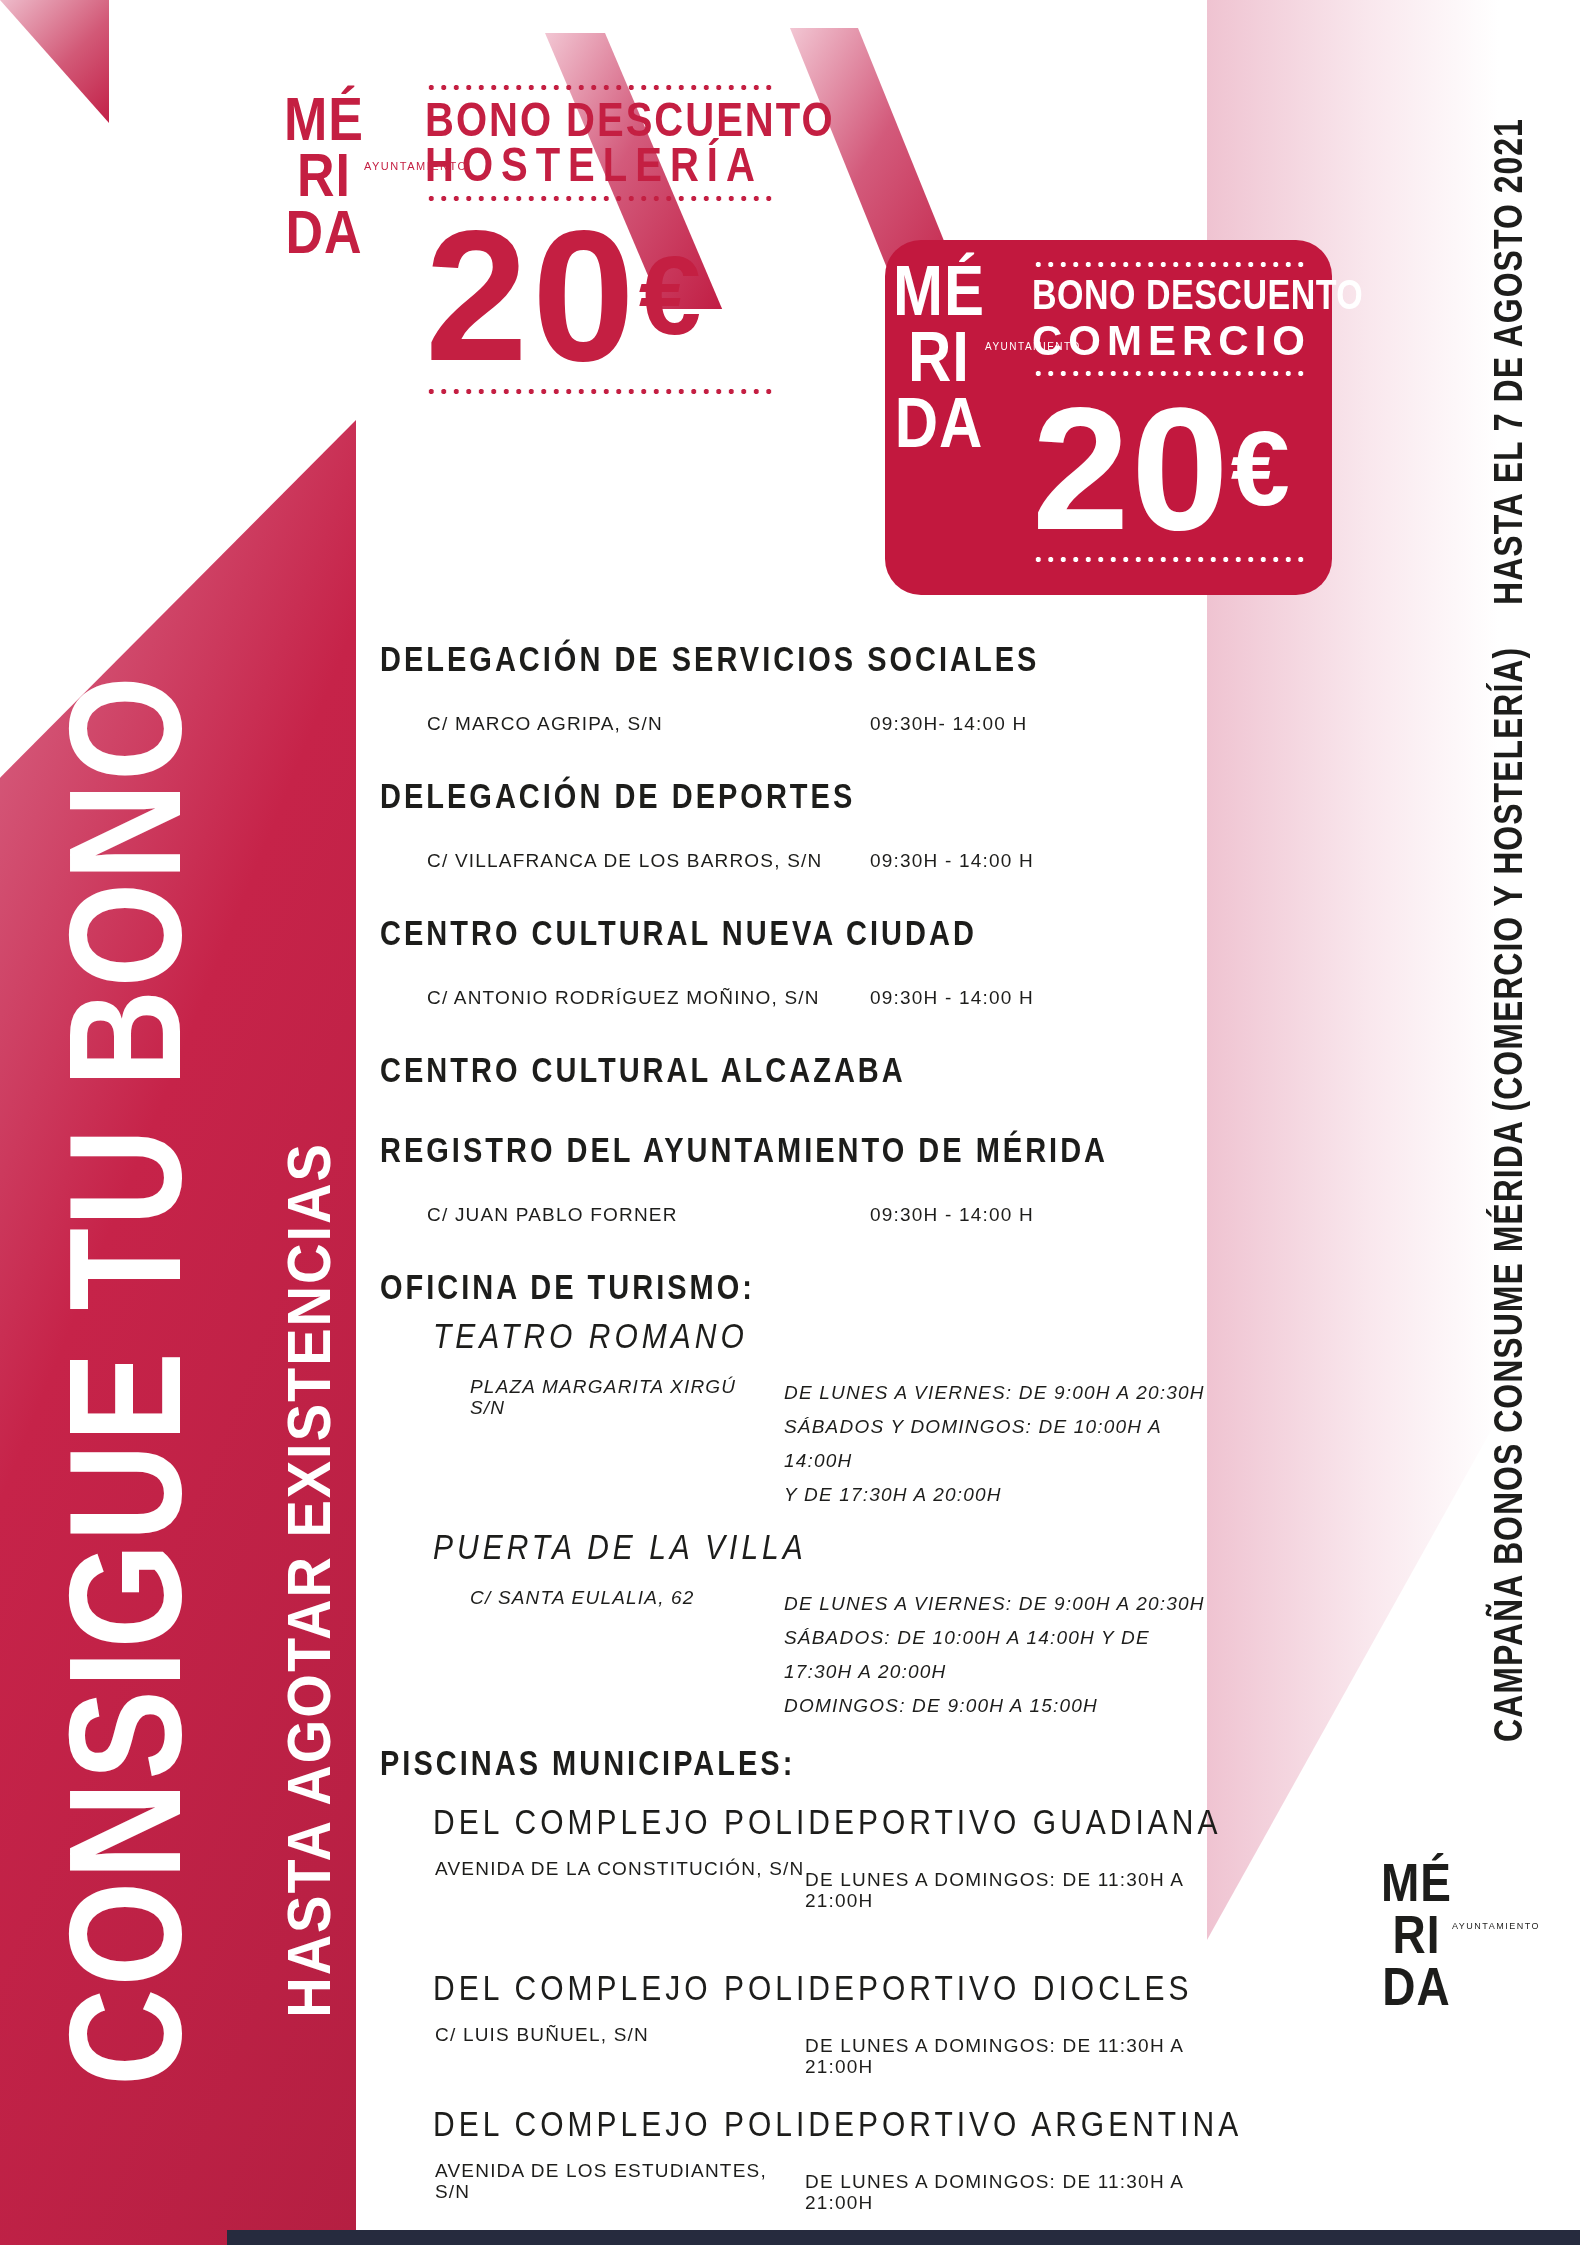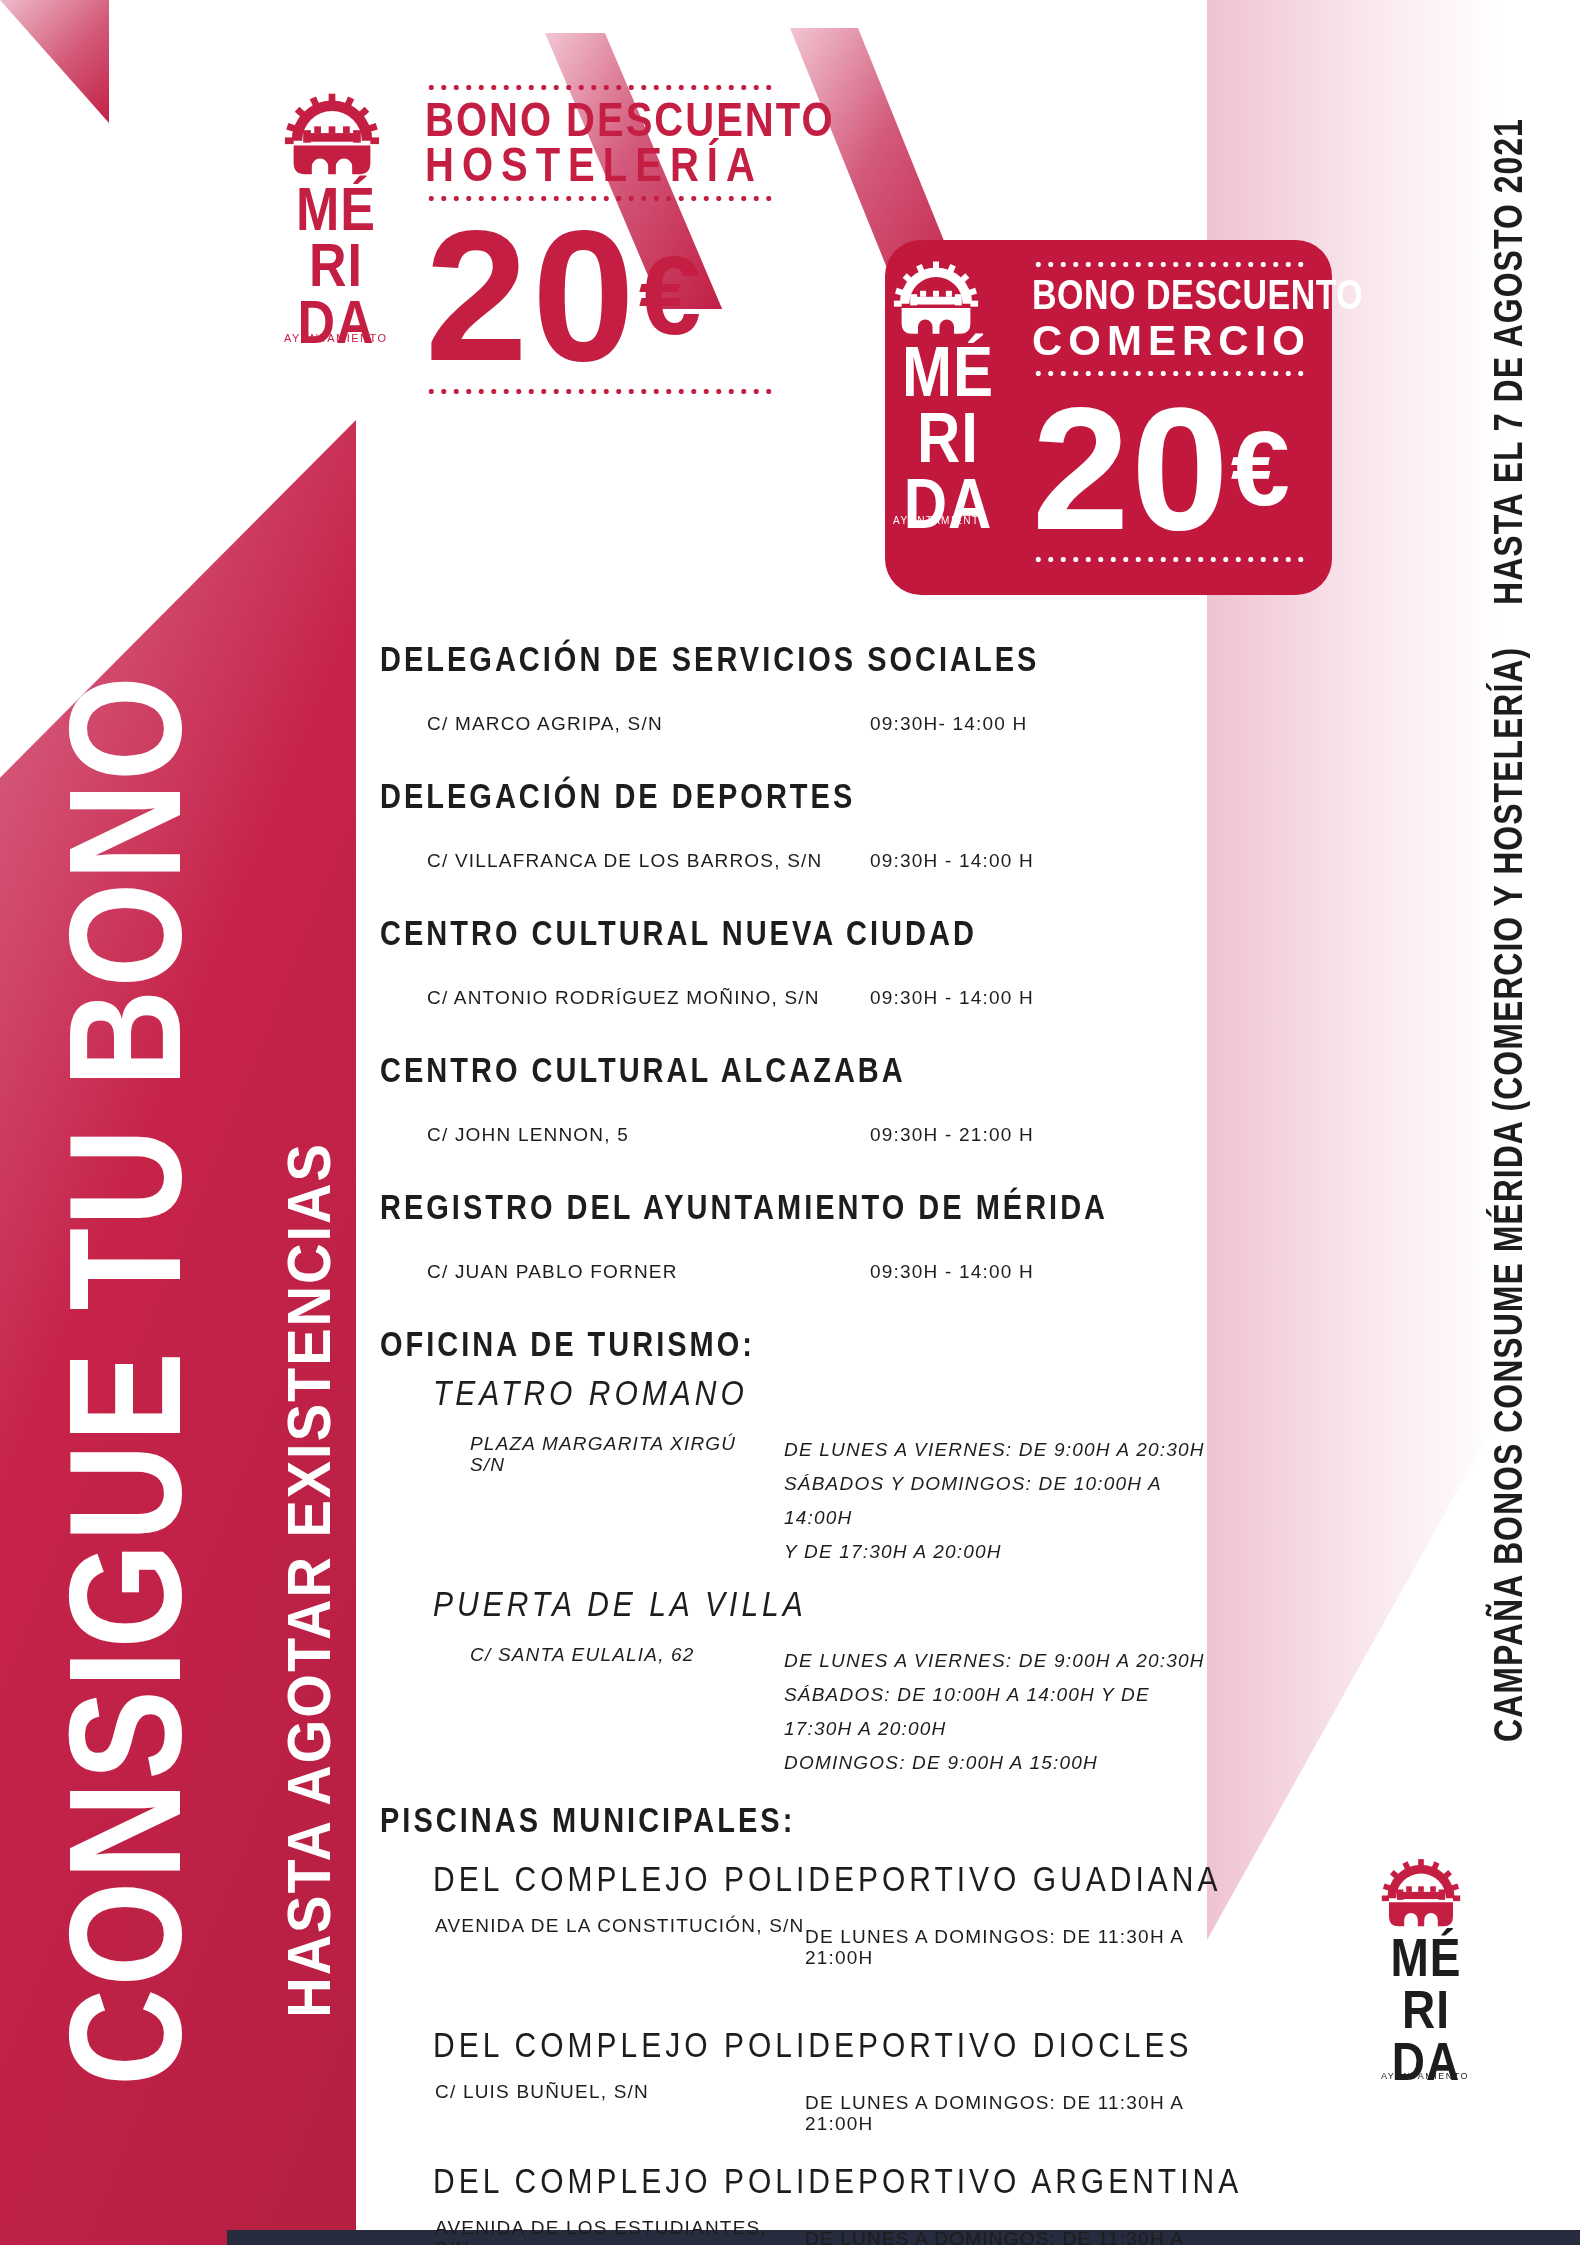--- a/index.html
+++ b/index.html
@@ -24,21 +24,21 @@
   .bolt-a{left:790px;top:28px;width:68px;height:282px;transform:skewX(22deg);transform-origin:top left;}
   .bolt-b{left:545px;top:33px;width:60px;height:276px;transform:skewX(23deg);transform-origin:top left;}
   .bolt-c{
     left:588px;top:440px;width:109px;height:123px;
     clip-path:polygon(0 0, 100% 0, 100% 100%);
     background:linear-gradient(135deg,#eebccb 0%,#d25977 55%,#c22047 100%);
   }
   .footer-bar{position:absolute;left:227px;right:7px;bottom:0;height:15px;background:#262b3e;}
 
   
-  .logo{position:absolute;display:flex;flex-direction:column;line-height:1;}
+  .logo{position:absolute;display:flex;flex-direction:row;align-items:center;line-height:1;}
   .logo .emblem{display:block;}
   .logo .ltrs{font-weight:bold;letter-spacing:1px;transform:scaleY(1.18);transform-origin:center top;text-align:center;}
   .logo .sub{letter-spacing:1.5px;margin-top:9px;}
   .logo-host{left:284px;top:90px;width:104px;color:#c41f42;}
   .logo-host .emblem{width:96px;height:90px;fill:#c41f42;}
   .logo-host .ltrs{font-size:52px;line-height:48px;color:#c41f42;}
   .logo-host .sub{font-size:11px;color:#c41f42;}
   .logo-com{left:891px;top:256px;width:110px;color:#fff;}
   .logo-com .emblem{width:86px;height:81px;fill:#ffffff;}
   .logo-com .ltrs{font-size:60px;line-height:56px;color:#fff;}
@@ -221,24 +221,20 @@
     <div class="loc">
       <div class="h-bold">CENTRO CULTURAL NUEVA CIUDAD</div>
       <div class="srow">
         <div class="small">C/ ANTONIO RODRÍGUEZ MOÑINO, S/N</div>
         <div class="small">09:30H - 14:00 H</div>
       </div>
     </div>
 
     <div class="loc">
       <div class="h-bold">CENTRO CULTURAL ALCAZABA</div>
-      <div class="srow">
-        <div class="small">C/ JOHN LENNON, 5</div>
-        <div class="small">09:30H - 21:00 H</div>
-      </div>
     </div>
 
     <div class="loc">
       <div class="h-bold">REGISTRO DEL AYUNTAMIENTO DE MÉRIDA</div>
       <div class="srow">
         <div class="small">C/ JUAN PABLO FORNER</div>
         <div class="small">09:30H - 14:00 H</div>
       </div>
     </div>
 

